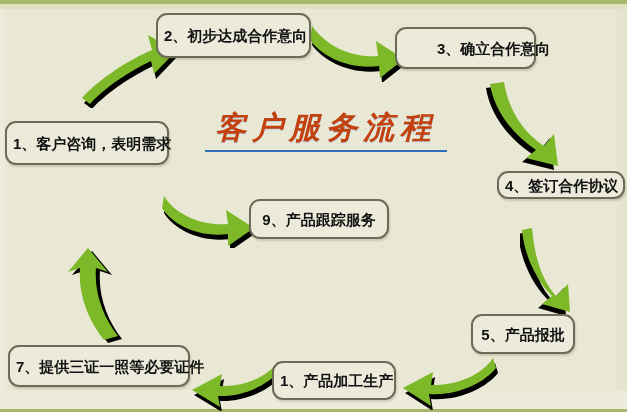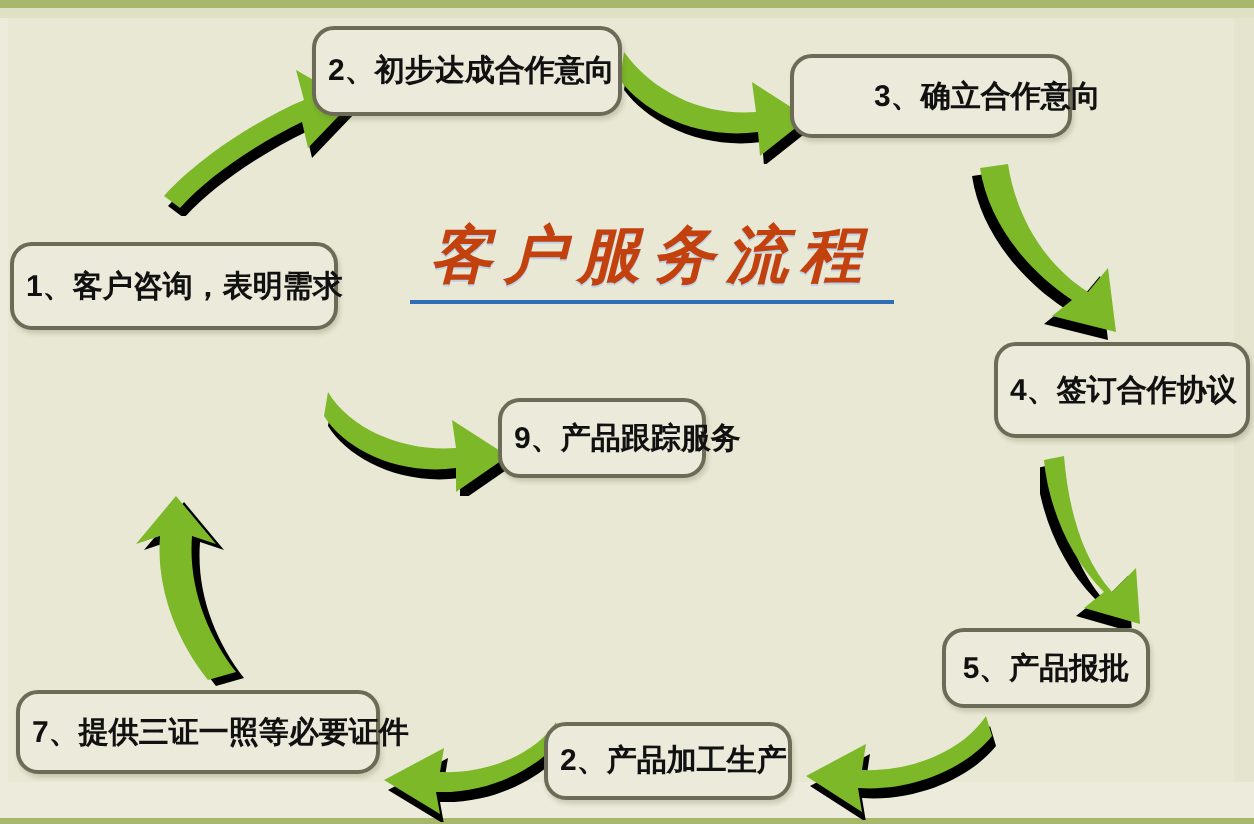--- a/index.html
+++ b/index.html
@@ -163,44 +163,44 @@
       <span>2、初步达成合作意向</span>
     </span>
   </div>
 
   <div class="node" style="left:395px; top:27px; width:141px; height:42px;padding-left:40px;">
     <span class="lines">
       <span>3、确立合作意向</span>
     </span>
   </div>
 
-  <div class="node" style="left:497px; top:171px; width:128px; height:48px;">
+  <div class="node" style="left:497px; top:171px; width:128px; height:28px;">
     <span class="lines">
       <span>4、签订合作协议</span>
     </span>
   </div>
 
   <div class="node" style="left:471px; top:314px; width:104px; height:40px;">
     <span class="lines">
       <span>5、产品报批</span>
     </span>
   </div>
 
   <div class="node" style="left:272px; top:361px; width:124px; height:39px;">
     <span class="lines">
-      <span>2、产品加工生产</span>
+      <span>1、产品加工生产</span>
     </span>
   </div>
 
   <div class="node" style="left:8px; top:345px; width:182px; height:42px;">
     <span class="lines">
       <span>7、提供三证一照等必要证件</span>
     </span>
   </div>
 
 
-  <div class="node" style="left:249px; top:199px; width:104px; height:40px;">
+  <div class="node" style="left:249px; top:199px; width:140px; height:40px;">
     <span class="lines">
       <span>9、产品跟踪服务</span>
     </span>
   </div>
 
 </div>
 
 </body></html>

